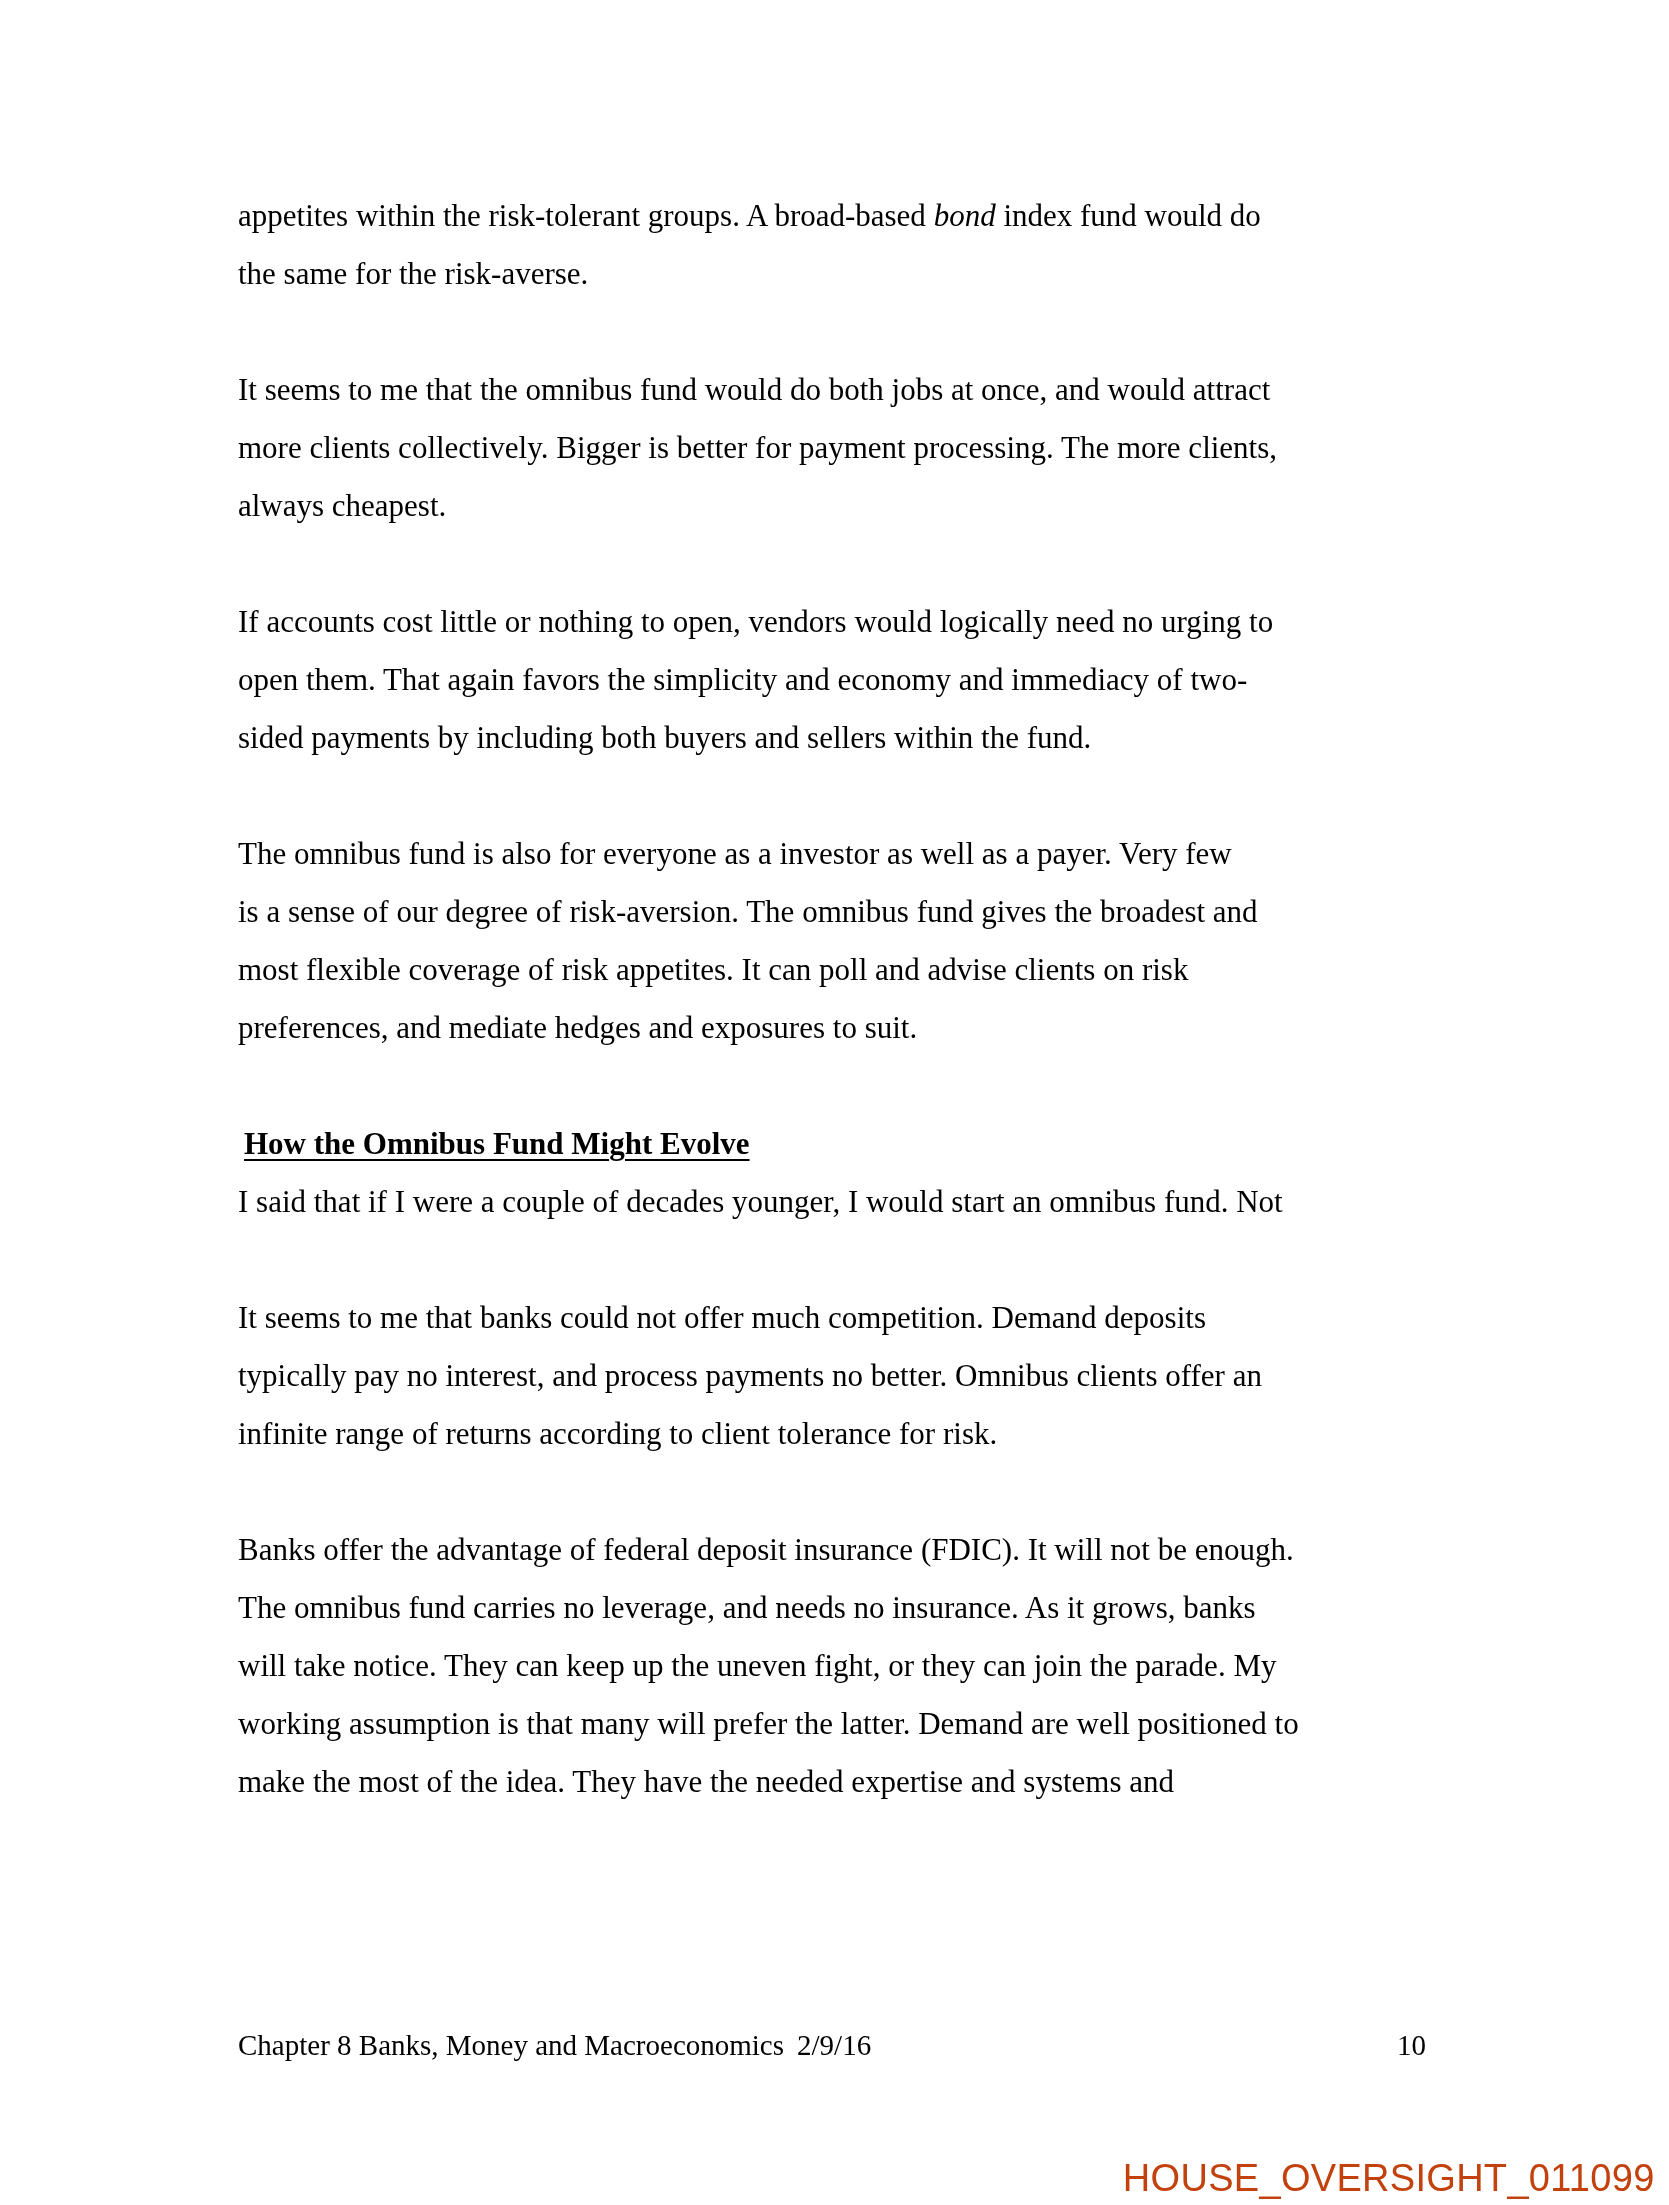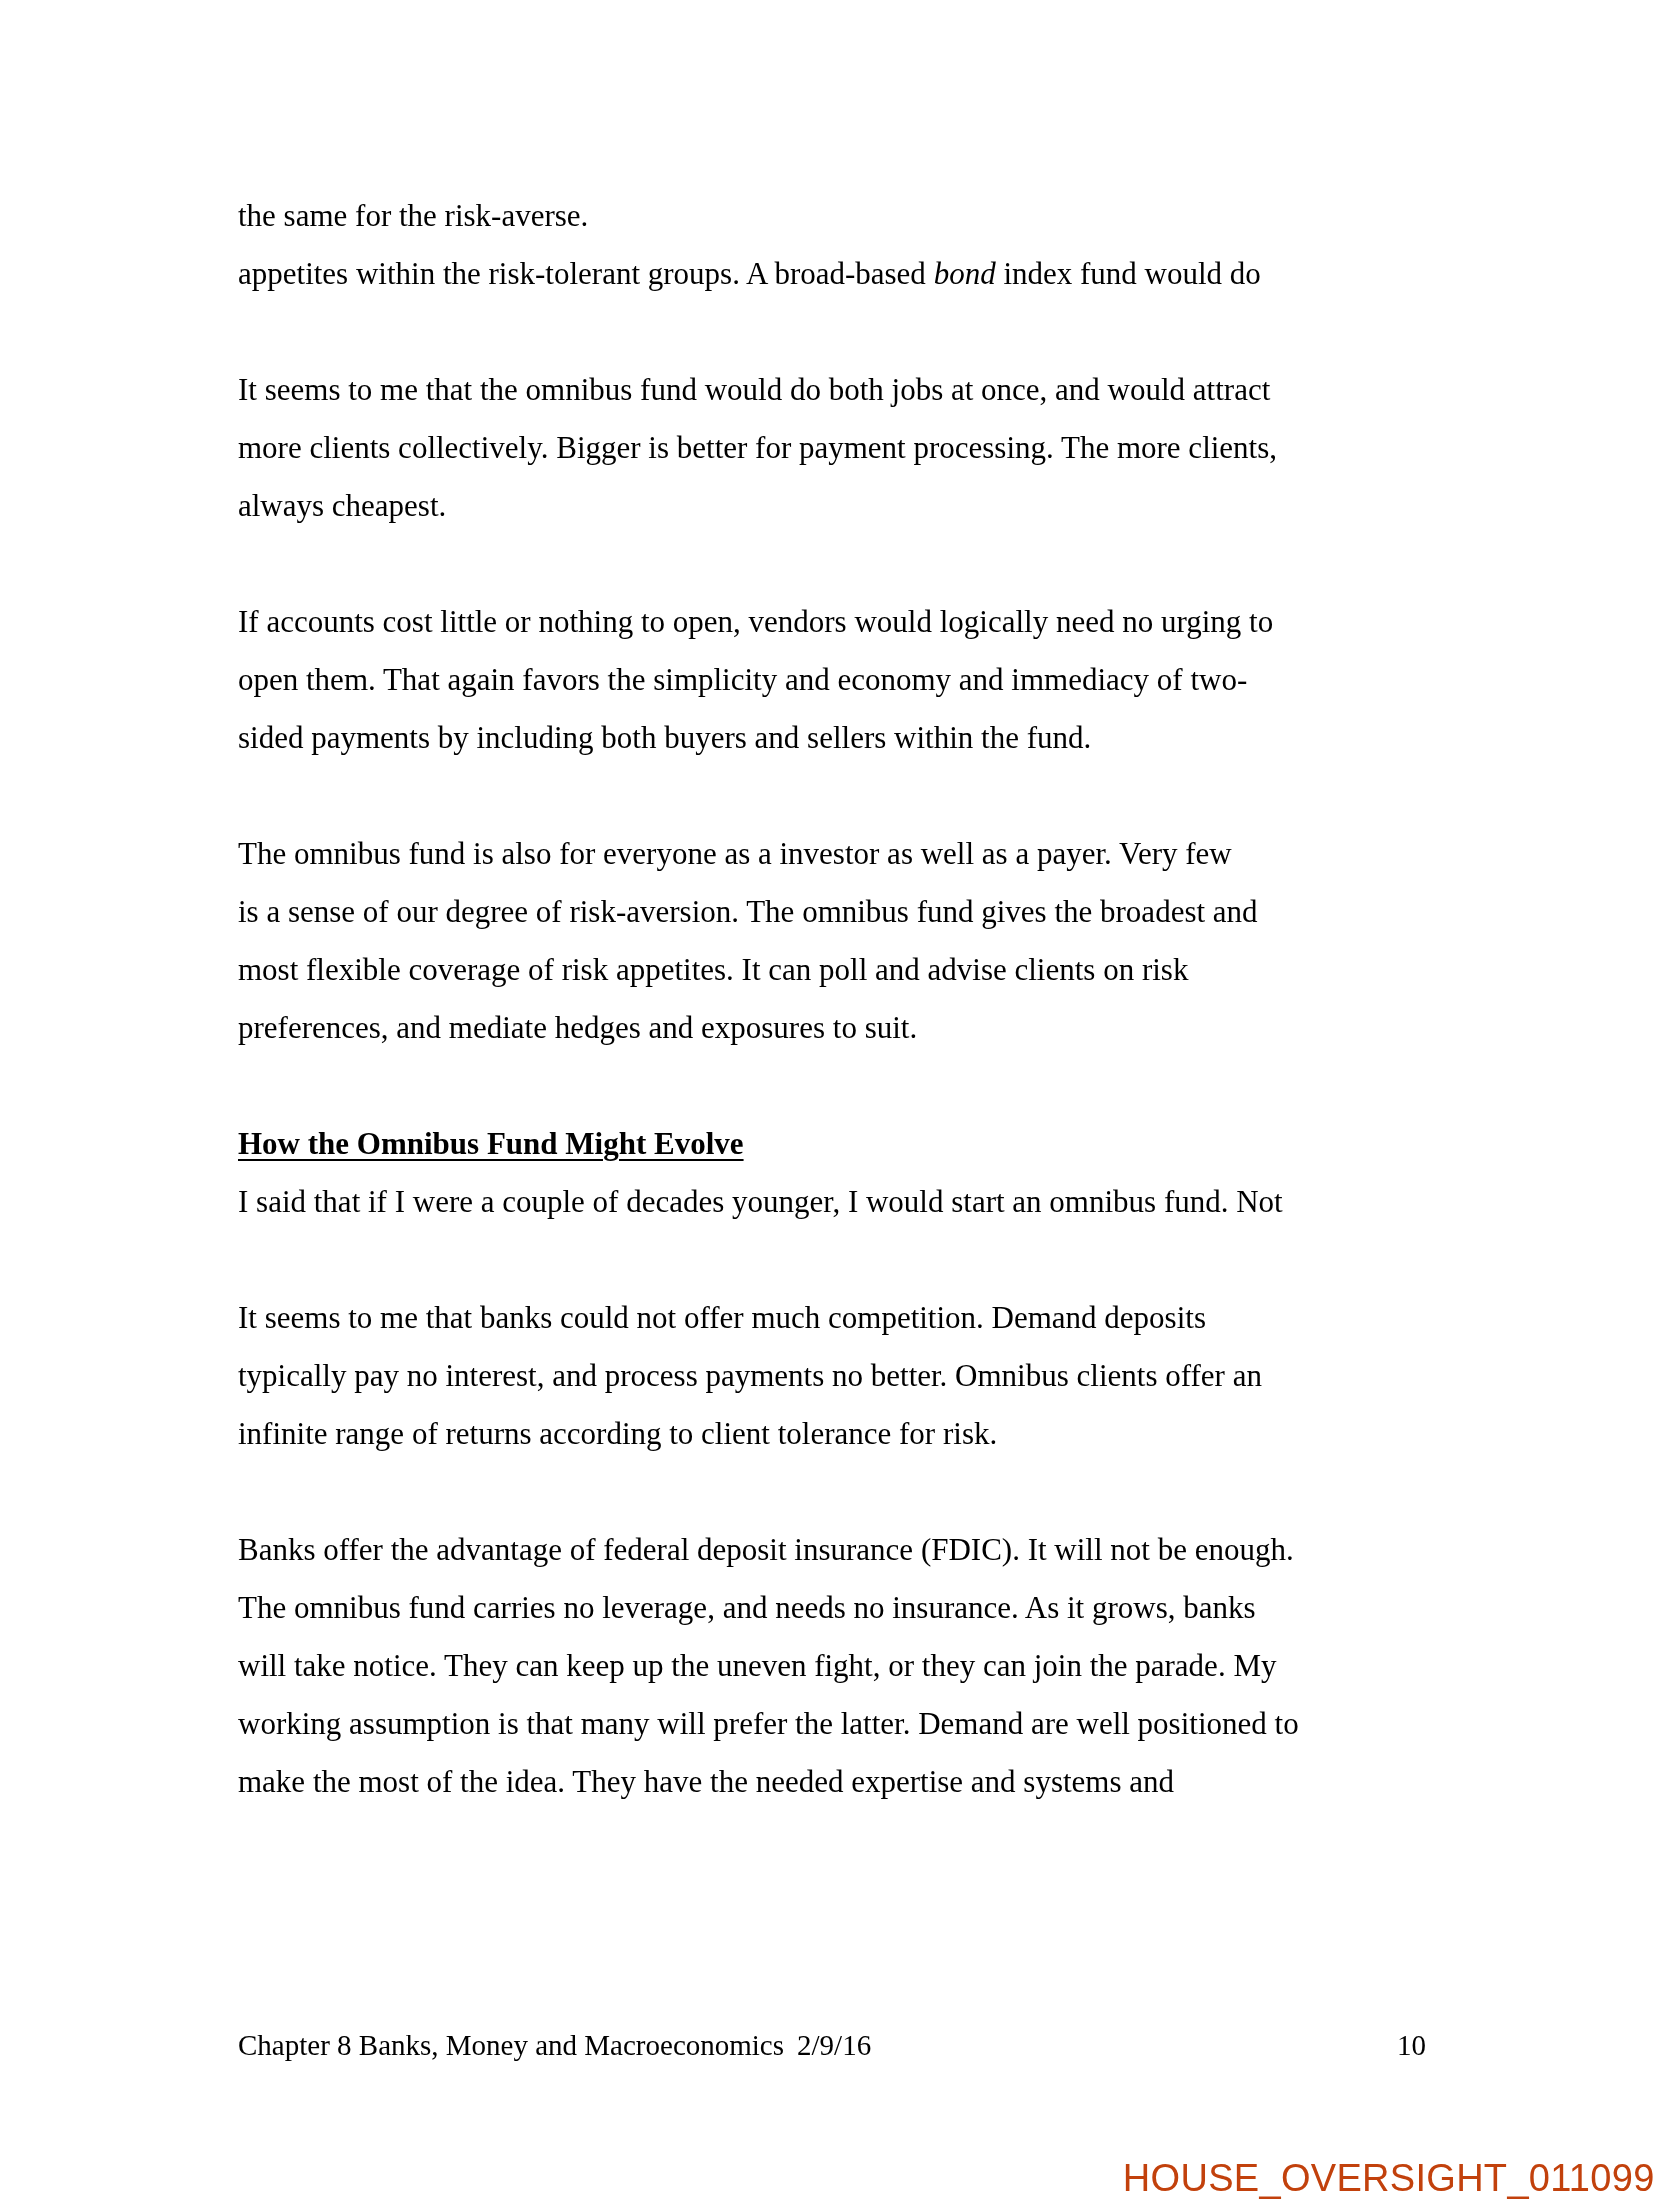--- a/index.html
+++ b/index.html
@@ -34,20 +34,21 @@
   }
   .heading-line {
     height: 58px;
     line-height: 58px;
     font-size: 31px;
     font-weight: bold;
     text-decoration: underline;
     text-decoration-thickness: 2px;
     text-underline-offset: 4.6px;
     white-space: nowrap;
+    margin-left: 6px;
   }
   .italic-seg {
     font-style: italic;
   }
   .footer {
     position: absolute;
     left: 238px;
     top: 2028px;
     width: 1188px;
     display: flex;
@@ -75,22 +76,22 @@
   }
 </style>
 </head>
 <body>
 
 <div class="page">
 
   <div class="content">
 
     <div>
+      <div class="line"><span>appetites within the risk-tolerant groups. A broad-based </span><span class="italic-seg">bond</span><span> index fund would do</span></div>
       <div class="line">the same for the risk-averse.</div>
-      <div class="line"><span>appetites within the risk-tolerant groups. A broad-based </span><span class="italic-seg">bond</span><span> index fund would do</span></div>
     </div>
 
     <div class="gap"></div>
 
     <div>
       <div class="line">It seems to me that the omnibus fund would do both jobs at once, and would attract</div>
       <div class="line">more clients collectively. Bigger is better for payment processing. The more clients,</div>
       <div class="line">always cheapest.</div>
     </div>
 

